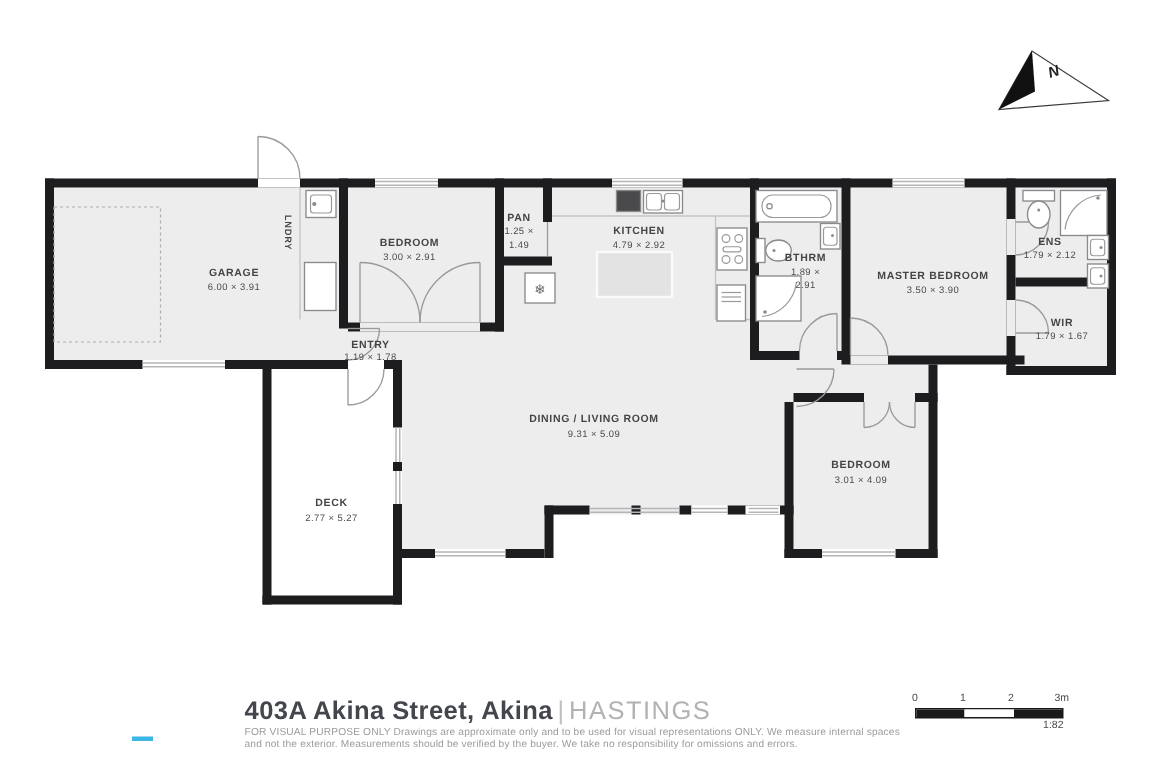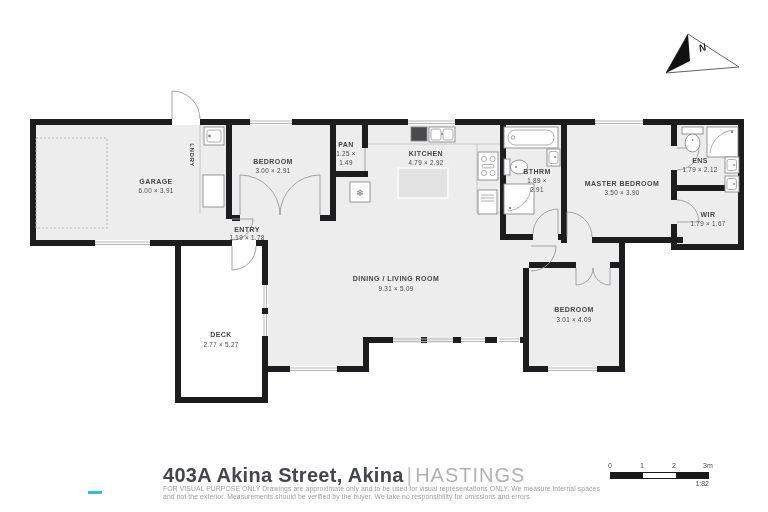--- a/index.html
+++ b/index.html
@@ -16,21 +16,21 @@
   .winr{fill:#ffffff;}
   .winl{stroke:#b5b5b7;stroke-width:1;}
   .arc{stroke:#9a9a9c;stroke-width:.9;fill:none;}
   .leaf{stroke:#9a9a9c;stroke-width:.9;}
   .fx{stroke:#8a8a8c;stroke-width:.9;fill:#ffffff;}
   .fxl{stroke:#9a9a9c;stroke-width:.8;fill:none;}
   .cntr{stroke:#c4c4c6;stroke-width:.9;}
   
   .logo{position:absolute;left:86px;top:467px;font-size:20px;font-weight:700;color:#18294d;letter-spacing:.2px;}
   .logo-underline{position:absolute;left:88px;top:491px;width:14px;height:3px;background:#3db5e6;}
-  .addr{position:absolute;left:163px;top:464px;font-size:20px;font-weight:700;color:#44464d;letter-spacing:.3px;white-space:nowrap;}
+  .addr{position:absolute;left:163px;top:464px;font-size:17px;font-weight:700;color:#44464d;letter-spacing:.3px;white-space:nowrap;}
   .addr .loc{font-weight:400;color:#b2b2b5;letter-spacing:1px;}
   .addr .sep{font-weight:400;color:#c0c0c3;padding:0 3px;}
   .disc{position:absolute;left:163px;top:485px;font-size:6.8px;line-height:7.6px;color:#9c9c9f;letter-spacing:.1px;white-space:nowrap;}
   .scalebar{position:absolute;left:610px;top:462px;width:110px;}
   .sb-ticks{position:relative;height:9px;font-size:7px;color:#4a4a4c;}
   .sb-ticks span{position:absolute;top:0;}
   .sb-t0{left:-2px}.sb-t1{left:30px}.sb-t2{left:62px}.sb-t3{left:93px}
   .sb-bar{width:97px;height:5px;border:1px solid #1a1a1a;display:flex;margin-top:1px;}
   .sb-bar i{display:block;height:100%;flex:1;}
   .sb-b{background:#1a1a1a}.sb-w{background:#ffffff}

